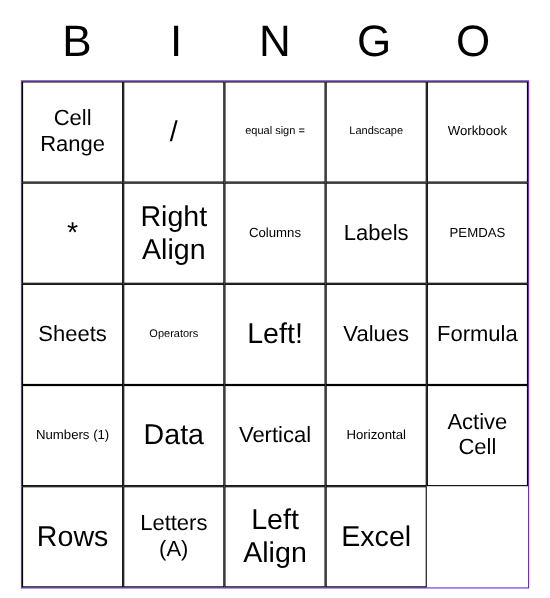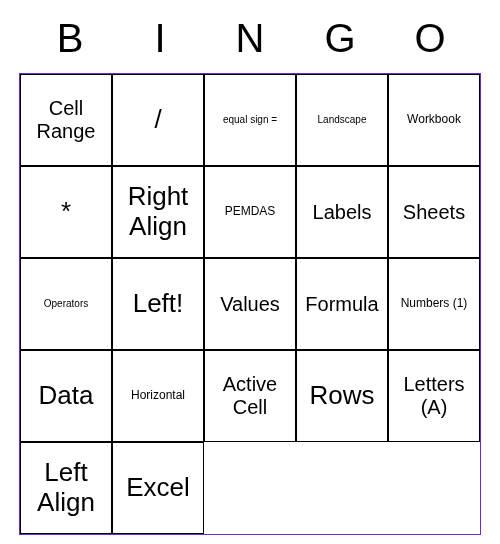--- a/index.html
+++ b/index.html
@@ -70,31 +70,33 @@
 
 <div class="grid">
   <div class="cell">Cell Range</div>
   <div class="cell big">/</div>
   <div class="cell small">equal sign =</div>
   <div class="cell small">Landscape</div>
   <div class="cell mid">Workbook</div>
 
   <div class="cell big">*</div>
   <div class="cell big">Right Align</div>
+  <div class="cell mid">Columns</div>
+  <div class="cell">Labels</div>
   <div class="cell mid">PEMDAS</div>
-  <div class="cell">Labels</div>
 
   <div class="cell">Sheets</div>
   <div class="cell small">Operators</div>
   <div class="cell big">Left!</div>
   <div class="cell">Values</div>
   <div class="cell">Formula</div>
 
   <div class="cell mid">Numbers (1)</div>
   <div class="cell big">Data</div>
+  <div class="cell">Vertical</div>
   <div class="cell mid">Horizontal</div>
 
   <div class="cell">Active Cell</div>
   <div class="cell big">Rows</div>
   <div class="cell">Letters (A)</div>
   <div class="cell big">Left Align</div>
   <div class="cell big">Excel</div>
 </div>
 
 </body></html>

